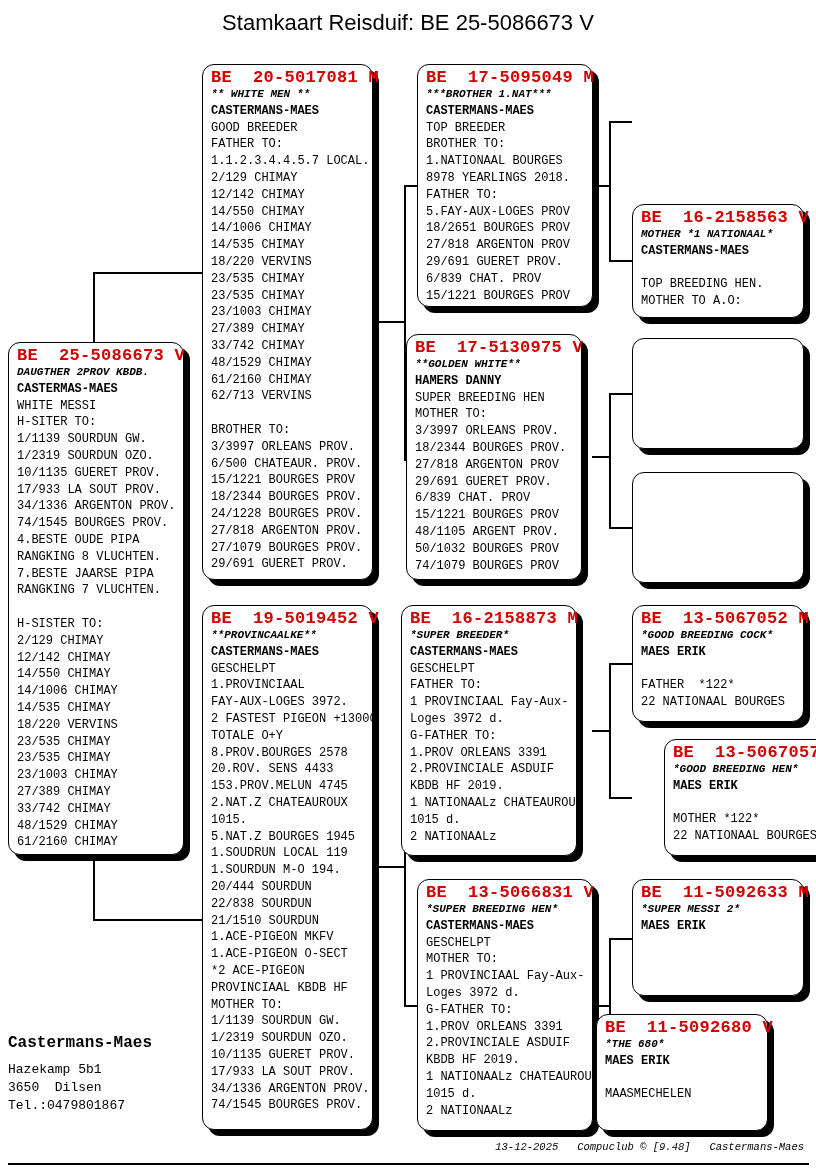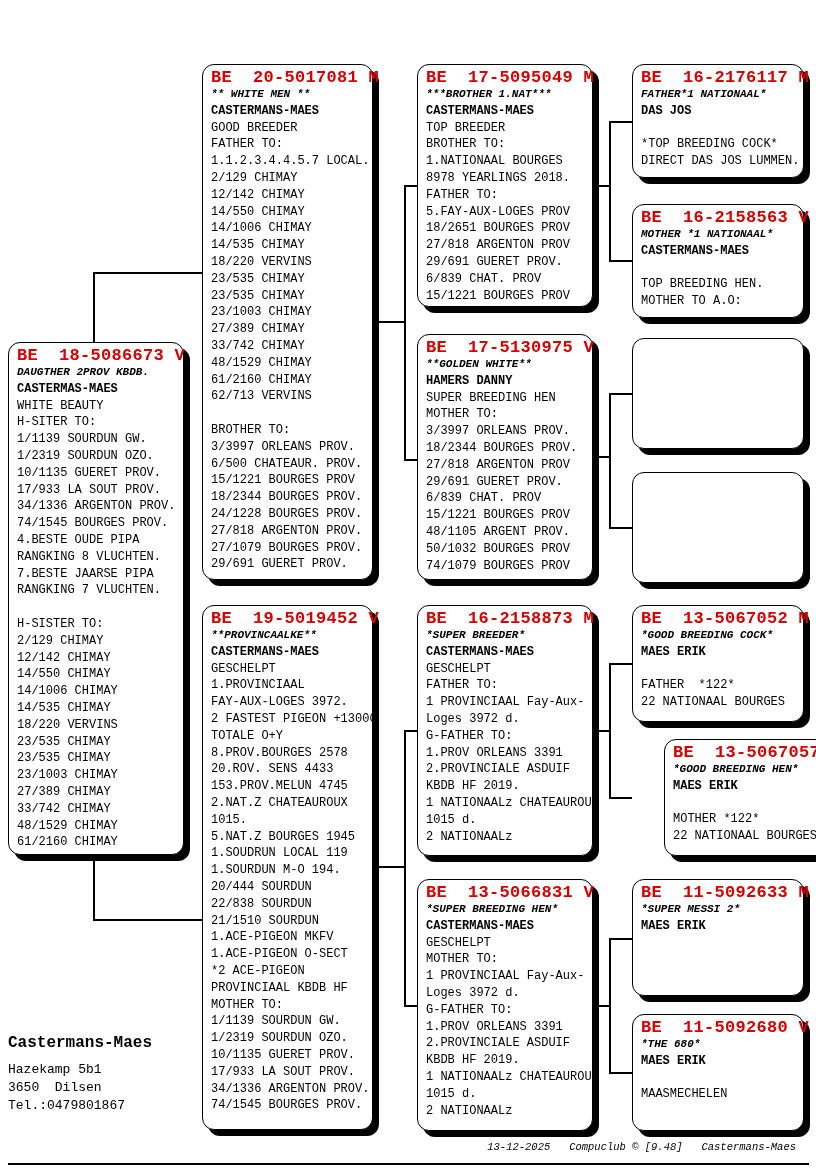--- a/index.html
+++ b/index.html
@@ -11,28 +11,29 @@
         box-shadow:6px 6px 0 #000;box-sizing:border-box;padding:4px 2px 0 8px;z-index:2;}
   .bhdr{color:var(--ring-red,#d40000);font-weight:bold;font-size:17px;line-height:17px;
         letter-spacing:.3px;white-space:pre;}
   .bname{font-weight:bold;font-style:italic;font-size:11px;line-height:16.8px;white-space:pre;}
   .bowner{font-weight:bold;font-size:12px;line-height:16.8px;white-space:pre;}
   .bline{font-size:12px;line-height:16.8px;white-space:pre;}
   .c{position:absolute;background:#000;z-index:1;}
   .address{position:absolute;left:8px;top:1034px;}
   .addr-name{font-weight:bold;font-size:16px;margin-bottom:9px;white-space:pre;}
   .addr-line{font-size:13px;line-height:18px;white-space:pre;}
-  .footer{position:absolute;right:20px;top:1141px;font-style:italic;font-size:10.5px;white-space:pre;}
+  .footer{position:absolute;right:12px;top:1141px;font-style:italic;font-size:10.5px;white-space:pre;}
   .bottom-rule{position:absolute;left:8px;top:1163px;width:801px;height:2px;background:#000;}
 </style>
 </head>
 <body>
 
 <div class="page">
 
+  <div class="title">Stamkaart Reisduif: BE  25-5086673 V</div>
 
   <div class="c" style="left:93px;top:272px;width:2px;height:72px"></div>
   <div class="c" style="left:93px;top:272px;width:110px;height:2px"></div>
   <div class="c" style="left:93px;top:853px;width:2px;height:68px"></div>
   <div class="c" style="left:93px;top:919px;width:110px;height:2px"></div>
 
   <div class="c" style="left:372px;top:321px;width:34px;height:2px"></div>
   <div class="c" style="left:404px;top:185px;width:2px;height:276px"></div>
   <div class="c" style="left:404px;top:185px;width:14px;height:2px"></div>
   <div class="c" style="left:404px;top:459px;width:14px;height:2px"></div>
@@ -53,24 +54,24 @@
   <div class="c" style="left:592px;top:730px;width:19px;height:2px"></div>
   <div class="c" style="left:609px;top:663px;width:2px;height:136px"></div>
   <div class="c" style="left:609px;top:663px;width:23px;height:2px"></div>
   <div class="c" style="left:609px;top:797px;width:23px;height:2px"></div>
   <div class="c" style="left:592px;top:1005px;width:19px;height:2px"></div>
   <div class="c" style="left:609px;top:938px;width:2px;height:136px"></div>
   <div class="c" style="left:609px;top:938px;width:23px;height:2px"></div>
   <div class="c" style="left:609px;top:1072px;width:23px;height:2px"></div>
 
   <div class="pbox" style="left:8px;top:342px;width:176px;height:513px">
-      <div class="bhdr">BE  18-5086673 V</div>
+      <div class="bhdr">BE  25-5086673 V</div>
       <div class="bname">DAUGTHER 2PROV KBDB.</div>
       <div class="bowner">CASTERMAS-MAES</div>
-      <div class="bline">WHITE BEAUTY</div>
+      <div class="bline">WHITE MESSI</div>
       <div class="bline">H-SITER TO:</div>
       <div class="bline">1/1139 SOURDUN GW.</div>
       <div class="bline">1/2319 SOURDUN OZO.</div>
       <div class="bline">10/1135 GUERET PROV.</div>
       <div class="bline">17/933 LA SOUT PROV.</div>
       <div class="bline">34/1336 ARGENTON PROV.</div>
       <div class="bline">74/1545 BOURGES PROV.</div>
       <div class="bline">4.BESTE OUDE PIPA</div>
       <div class="bline">RANGKING 8 VLUCHTEN.</div>
       <div class="bline">7.BESTE JAARSE PIPA</div>
@@ -166,37 +167,37 @@
       <div class="bline">1.NATIONAAL BOURGES</div>
       <div class="bline">8978 YEARLINGS 2018.</div>
       <div class="bline">FATHER TO:</div>
       <div class="bline">5.FAY-AUX-LOGES PROV</div>
       <div class="bline">18/2651 BOURGES PROV</div>
       <div class="bline">27/818 ARGENTON PROV</div>
       <div class="bline">29/691 GUERET PROV.</div>
       <div class="bline">6/839 CHAT. PROV</div>
       <div class="bline">15/1221 BOURGES PROV</div>
     </div>
-  <div class="pbox" style="left:417px;top:334px;width:176px;height:246px">
+  <div class="pbox" style="left:406px;top:334px;width:176px;height:246px">
       <div class="bhdr">BE  17-5130975 V</div>
       <div class="bname">**GOLDEN WHITE**</div>
       <div class="bowner">HAMERS DANNY</div>
       <div class="bline">SUPER BREEDING HEN</div>
       <div class="bline">MOTHER TO:</div>
       <div class="bline">3/3997 ORLEANS PROV.</div>
       <div class="bline">18/2344 BOURGES PROV.</div>
       <div class="bline">27/818 ARGENTON PROV</div>
       <div class="bline">29/691 GUERET PROV.</div>
       <div class="bline">6/839 CHAT. PROV</div>
       <div class="bline">15/1221 BOURGES PROV</div>
       <div class="bline">48/1105 ARGENT PROV.</div>
       <div class="bline">50/1032 BOURGES PROV</div>
       <div class="bline">74/1079 BOURGES PROV</div>
     </div>
-  <div class="pbox" style="left:417px;top:605px;width:176px;height:251px">
+  <div class="pbox" style="left:401px;top:605px;width:176px;height:251px">
       <div class="bhdr">BE  16-2158873 M</div>
       <div class="bname">*SUPER BREEDER*</div>
       <div class="bowner">CASTERMANS-MAES</div>
       <div class="bline">GESCHELPT</div>
       <div class="bline">FATHER TO:</div>
       <div class="bline">1 PROVINCIAAL Fay-Aux-</div>
       <div class="bline">Loges 3972 d.</div>
       <div class="bline">G-FATHER TO:</div>
       <div class="bline">1.PROV ORLEANS 3391</div>
       <div class="bline">2.PROVINCIALE ASDUIF</div>
@@ -215,28 +216,20 @@
       <div class="bline">Loges 3972 d.</div>
       <div class="bline">G-FATHER TO:</div>
       <div class="bline">1.PROV ORLEANS 3391</div>
       <div class="bline">2.PROVINCIALE ASDUIF</div>
       <div class="bline">KBDB HF 2019.</div>
       <div class="bline">1 NATIONAALz CHATEAUROUX</div>
       <div class="bline">1015 d.</div>
       <div class="bline">2 NATIONAALz</div>
     </div>
 
-  <div class="pbox" style="left:632px;top:64px;width:172px;height:114px">
-      <div class="bhdr">BE  16-2176117 M</div>
-      <div class="bname">FATHER*1 NATIONAAL*</div>
-      <div class="bowner">DAS JOS</div>
-      <div class="bline">&nbsp;</div>
-      <div class="bline">*TOP BREEDING COCK*</div>
-      <div class="bline">DIRECT DAS JOS LUMMEN.</div>
-    </div>
   <div class="pbox" style="left:632px;top:204px;width:172px;height:114px">
       <div class="bhdr">BE  16-2158563 V</div>
       <div class="bname">MOTHER *1 NATIONAAL*</div>
       <div class="bowner">CASTERMANS-MAES</div>
       <div class="bline">&nbsp;</div>
       <div class="bline">TOP BREEDING HEN.</div>
       <div class="bline">MOTHER TO A.O:</div>
     </div>
   <div class="pbox" style="left:632px;top:338px;width:172px;height:111px"></div>
   <div class="pbox" style="left:632px;top:472px;width:172px;height:111px"></div>
@@ -254,21 +247,21 @@
       <div class="bowner">MAES ERIK</div>
       <div class="bline">&nbsp;</div>
       <div class="bline">MOTHER *122*</div>
       <div class="bline">22 NATIONAAL BOURGES</div>
     </div>
   <div class="pbox" style="left:632px;top:879px;width:172px;height:117px">
       <div class="bhdr">BE  11-5092633 M</div>
       <div class="bname">*SUPER MESSI 2*</div>
       <div class="bowner">MAES ERIK</div>
     </div>
-  <div class="pbox" style="left:632px;top:1014px;width:172px;height:117px">
+  <div class="pbox" style="left:596px;top:1014px;width:172px;height:117px">
       <div class="bhdr">BE  11-5092680 V</div>
       <div class="bname">*THE 680*</div>
       <div class="bowner">MAES ERIK</div>
       <div class="bline">&nbsp;</div>
       <div class="bline">MAASMECHELEN</div>
     </div>
 
   <div class="address">
     <div class="addr-name">Castermans-Maes</div>
     <div class="addr-line">Hazekamp 5b1</div>

